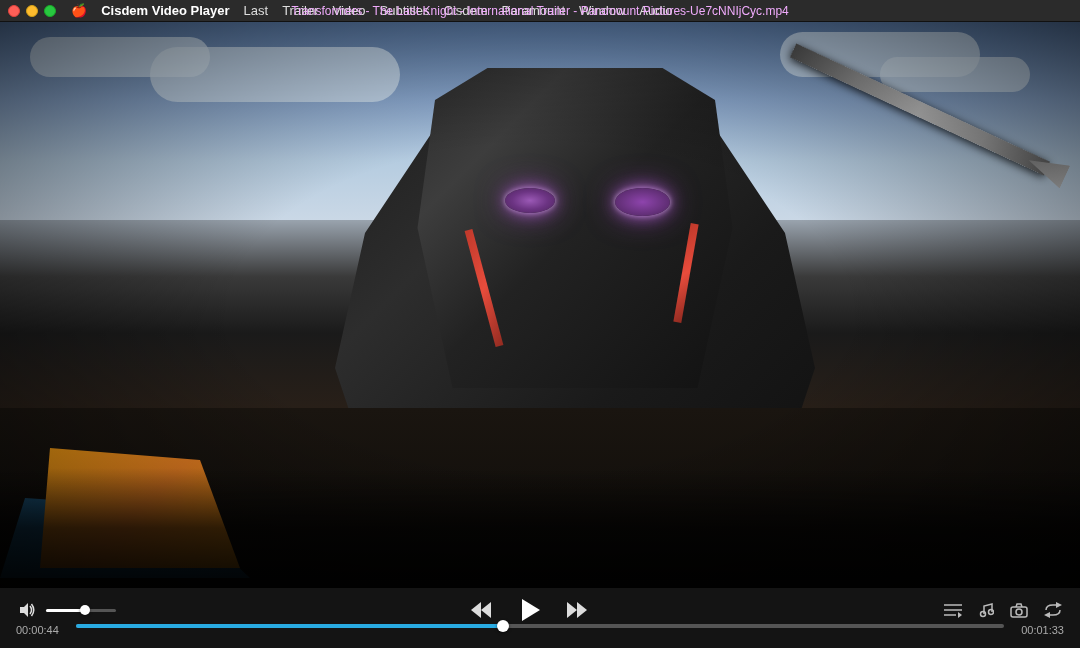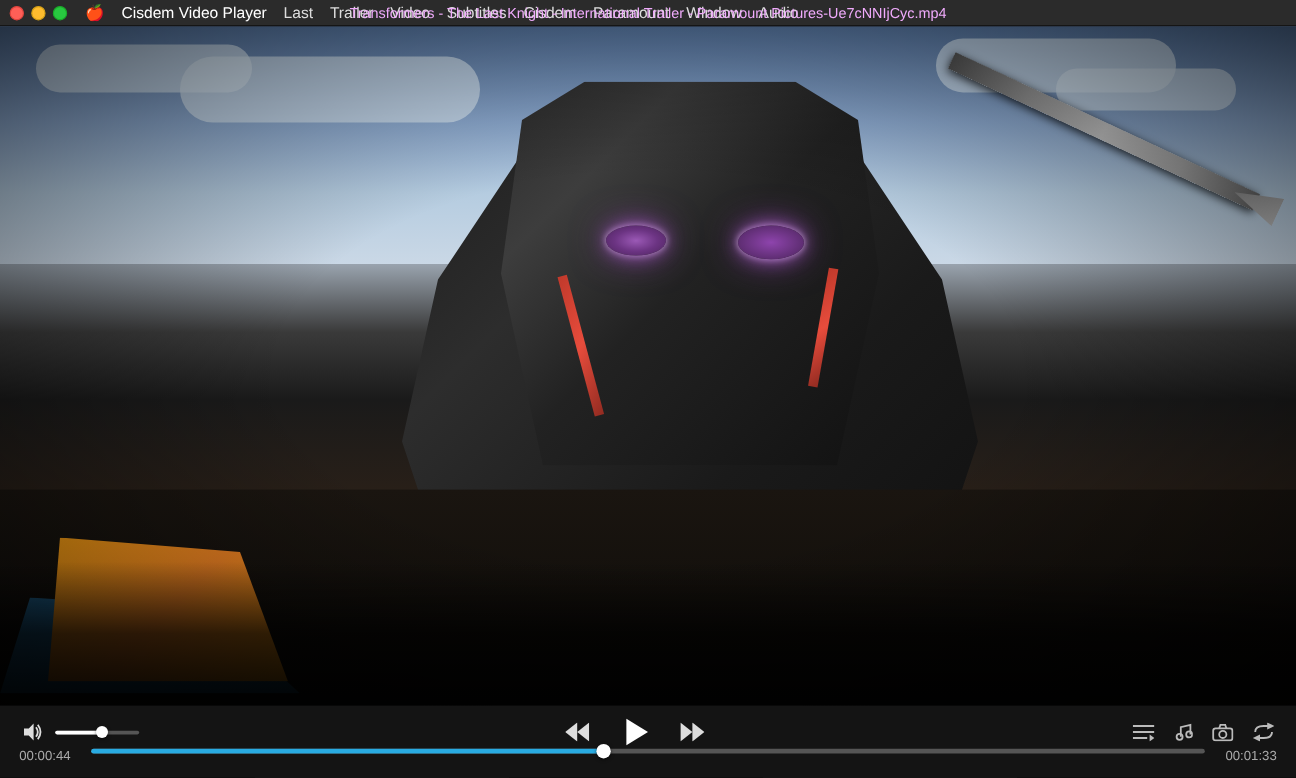--- a/index.html
+++ b/index.html
@@ -53,21 +53,21 @@
     .menu-item {
       font-size: 13px;
       color: #ddd;
       padding: 0 7px;
       height: 100%;
       display: flex;
       align-items: center;
       cursor: pointer;
       white-space: nowrap;
     }
-    .menu-item.app-name { font-weight: 400; color: #fff; }
+    .menu-item.app-name { font-weight: 700; color: #fff; }
 
     
     .window-title {
       position: absolute;
       left: 50%;
       transform: translateX(-50%);
       font-size: 12px;
       color: #f0abfc;
       white-space: nowrap;
       overflow: hidden;

